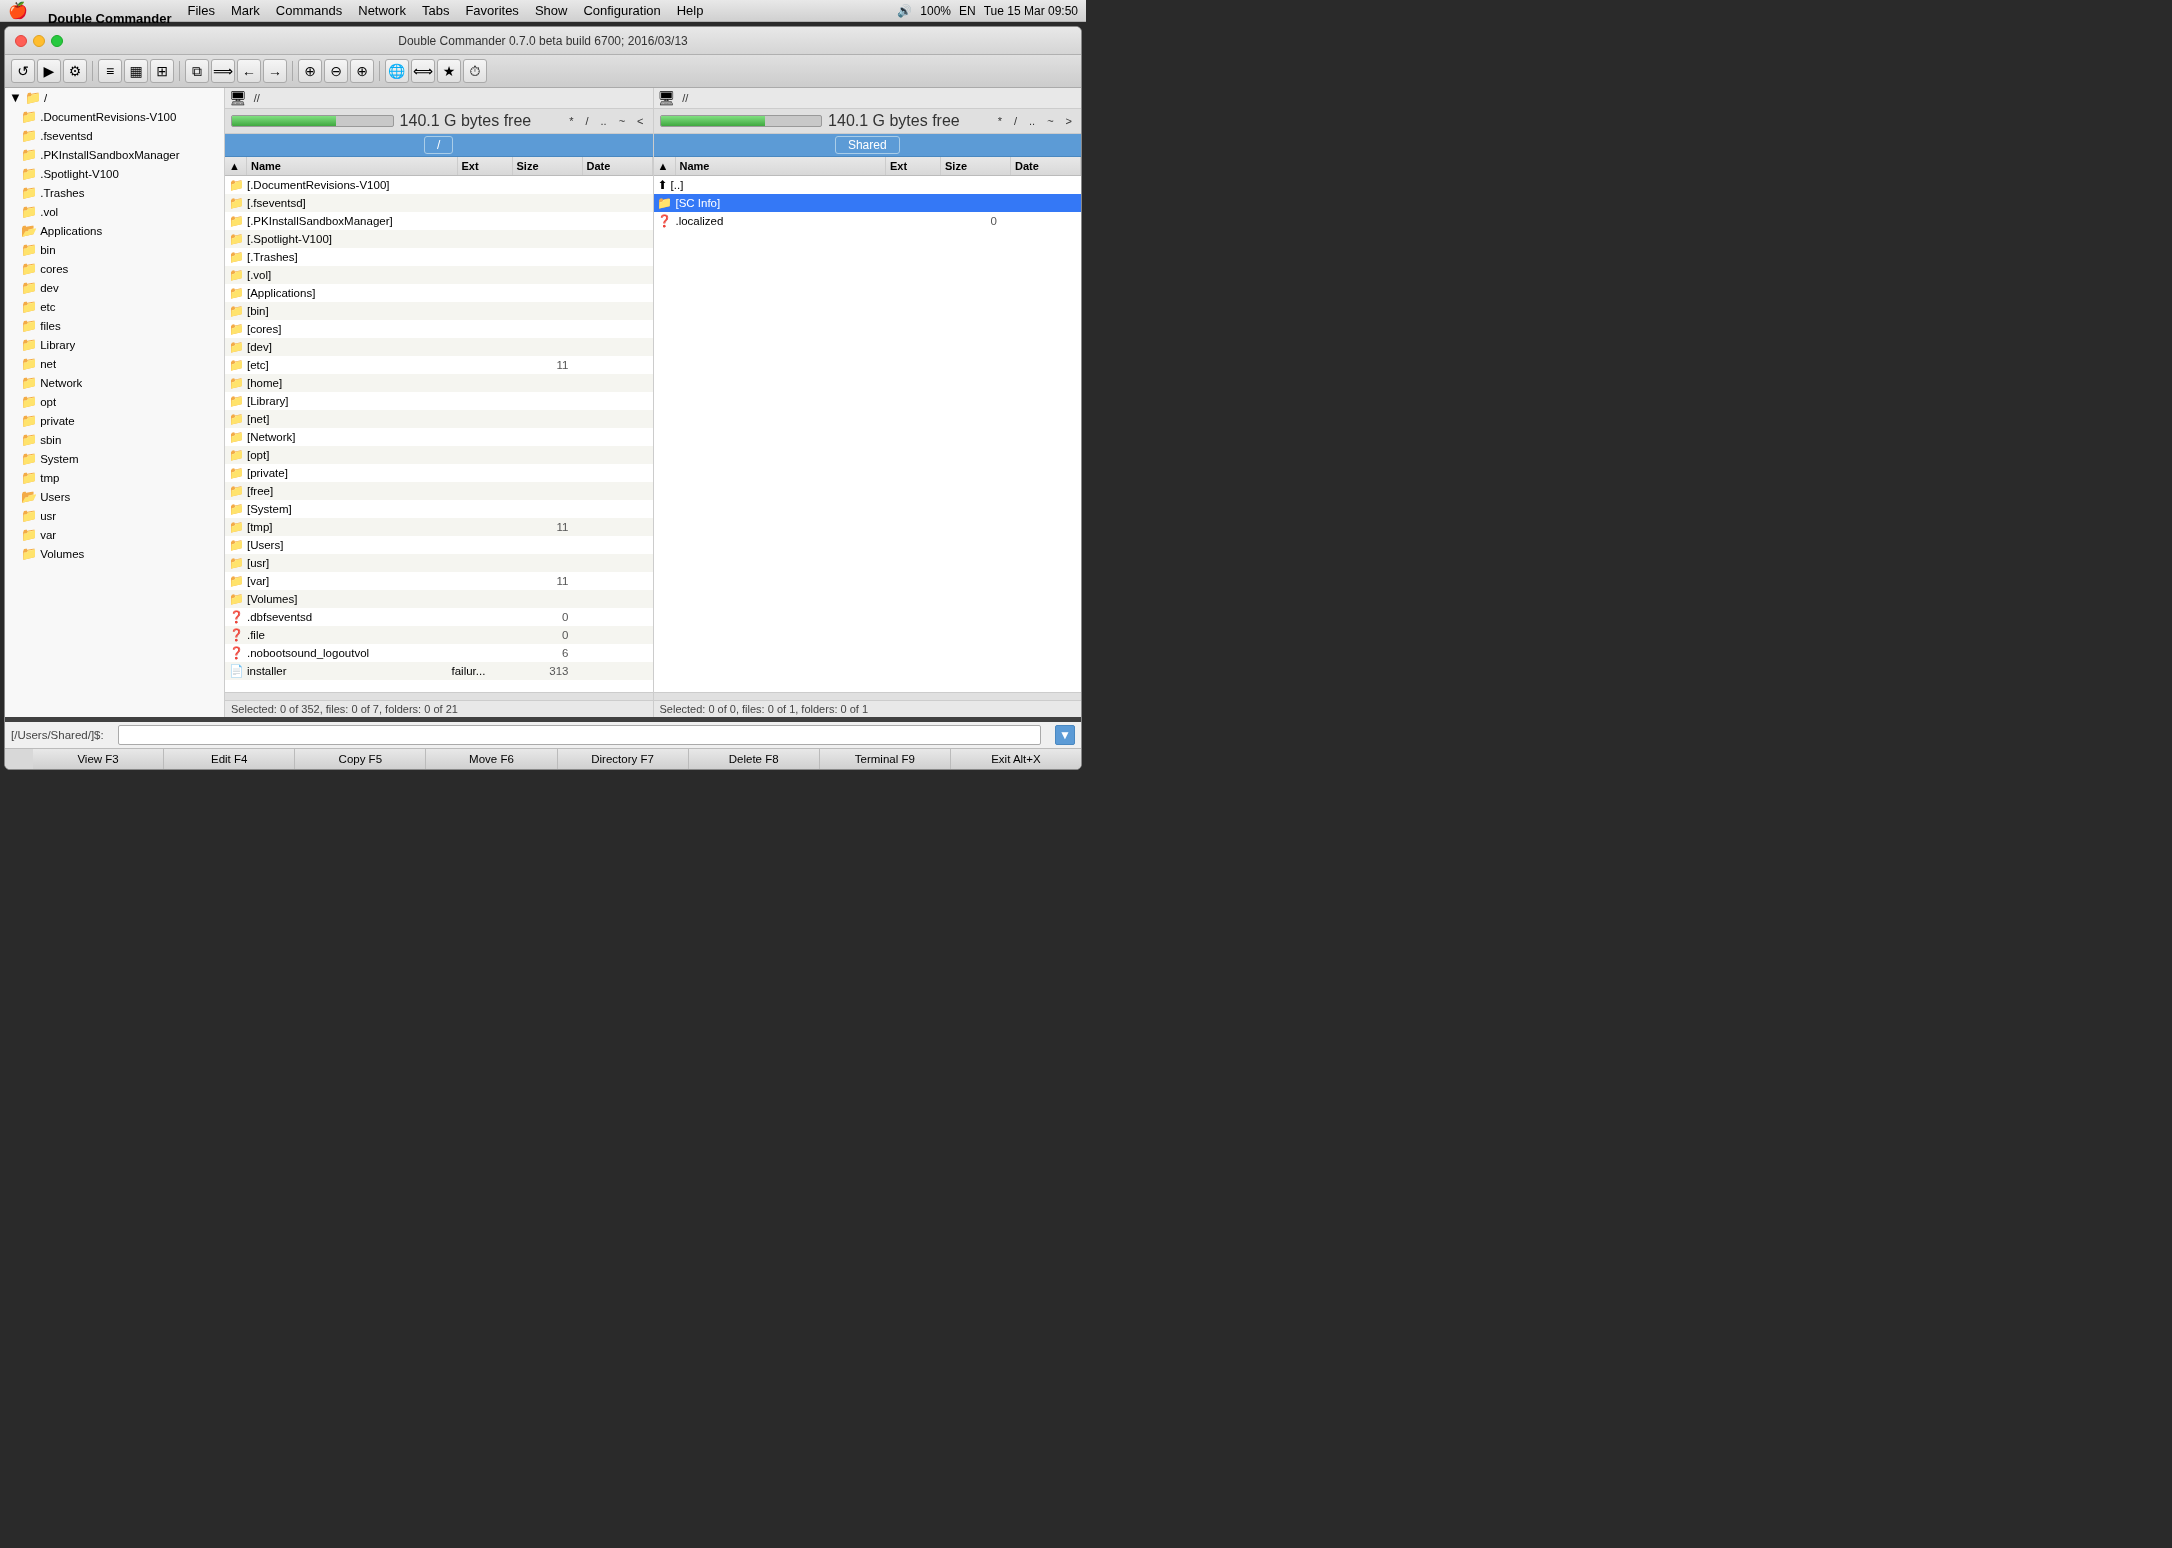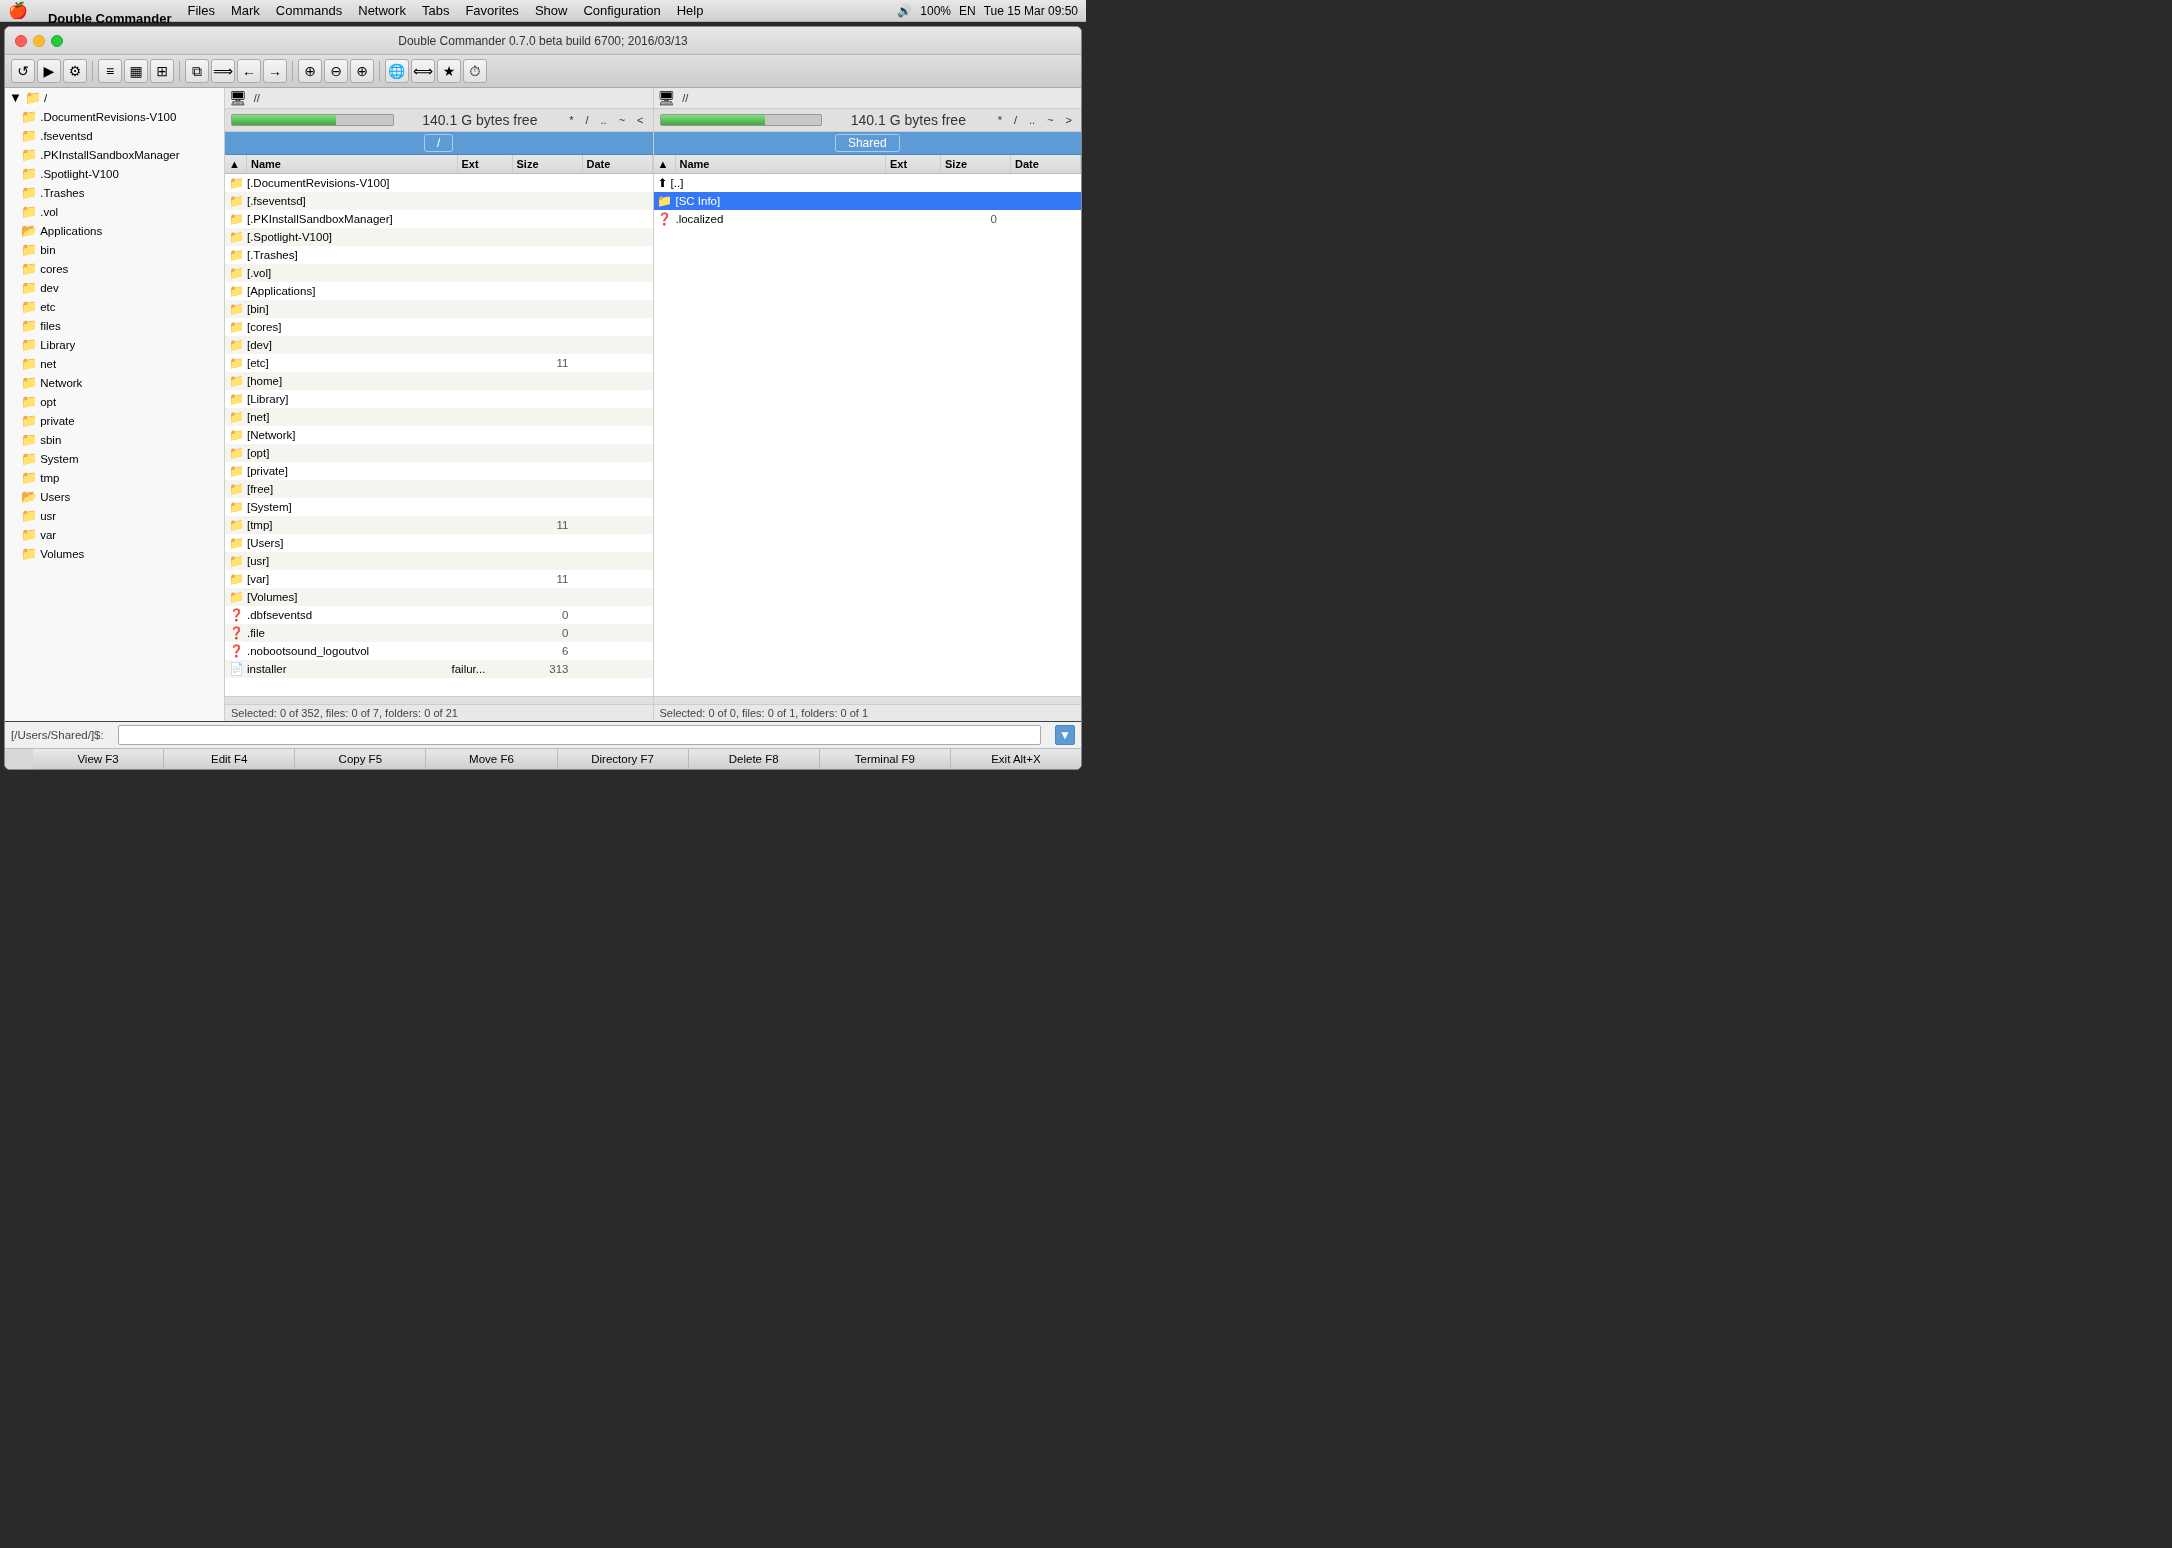--- a/index.html
+++ b/index.html
@@ -174,21 +174,21 @@
 
     
     .freespace-bar {
       background: #e0e0e0;
       padding: 3px 6px;
       display: flex;
       align-items: center;
       gap: 6px;
       border-bottom: 1px solid #ccc;
     }
-    .freespace-text { font-size: 14px; color: #333; flex: 1; text-align: center; }
+    .freespace-text { font-size: 16px; color: #333; flex: 1; }
     .progress-bar {
       flex: 1;
       height: 12px;
       background: #c8c8c8;
       border: 1px solid #999;
       border-radius: 2px;
       overflow: hidden;
     }
     .progress-fill {
       height: 100%;
@@ -283,21 +283,21 @@
     
     .scroll-area {
       height: 8px;
       background: #e0e0e0;
       border-top: 1px solid #ccc;
     }
 
     
     .cmd-bar {
       background: #f0f0f0;
-      border-top: 1px solid #404040;
+      border-top: 5px solid #404040;
       padding: 3px 6px;
       display: flex;
       align-items: center;
       gap: 14px;
     }
     .cmd-label { font-size: 11.5px; color: #444; white-space: nowrap; }
     .cmd-input {
       flex: 1;
       height: 20px;
       border: 1px solid #aaa;

